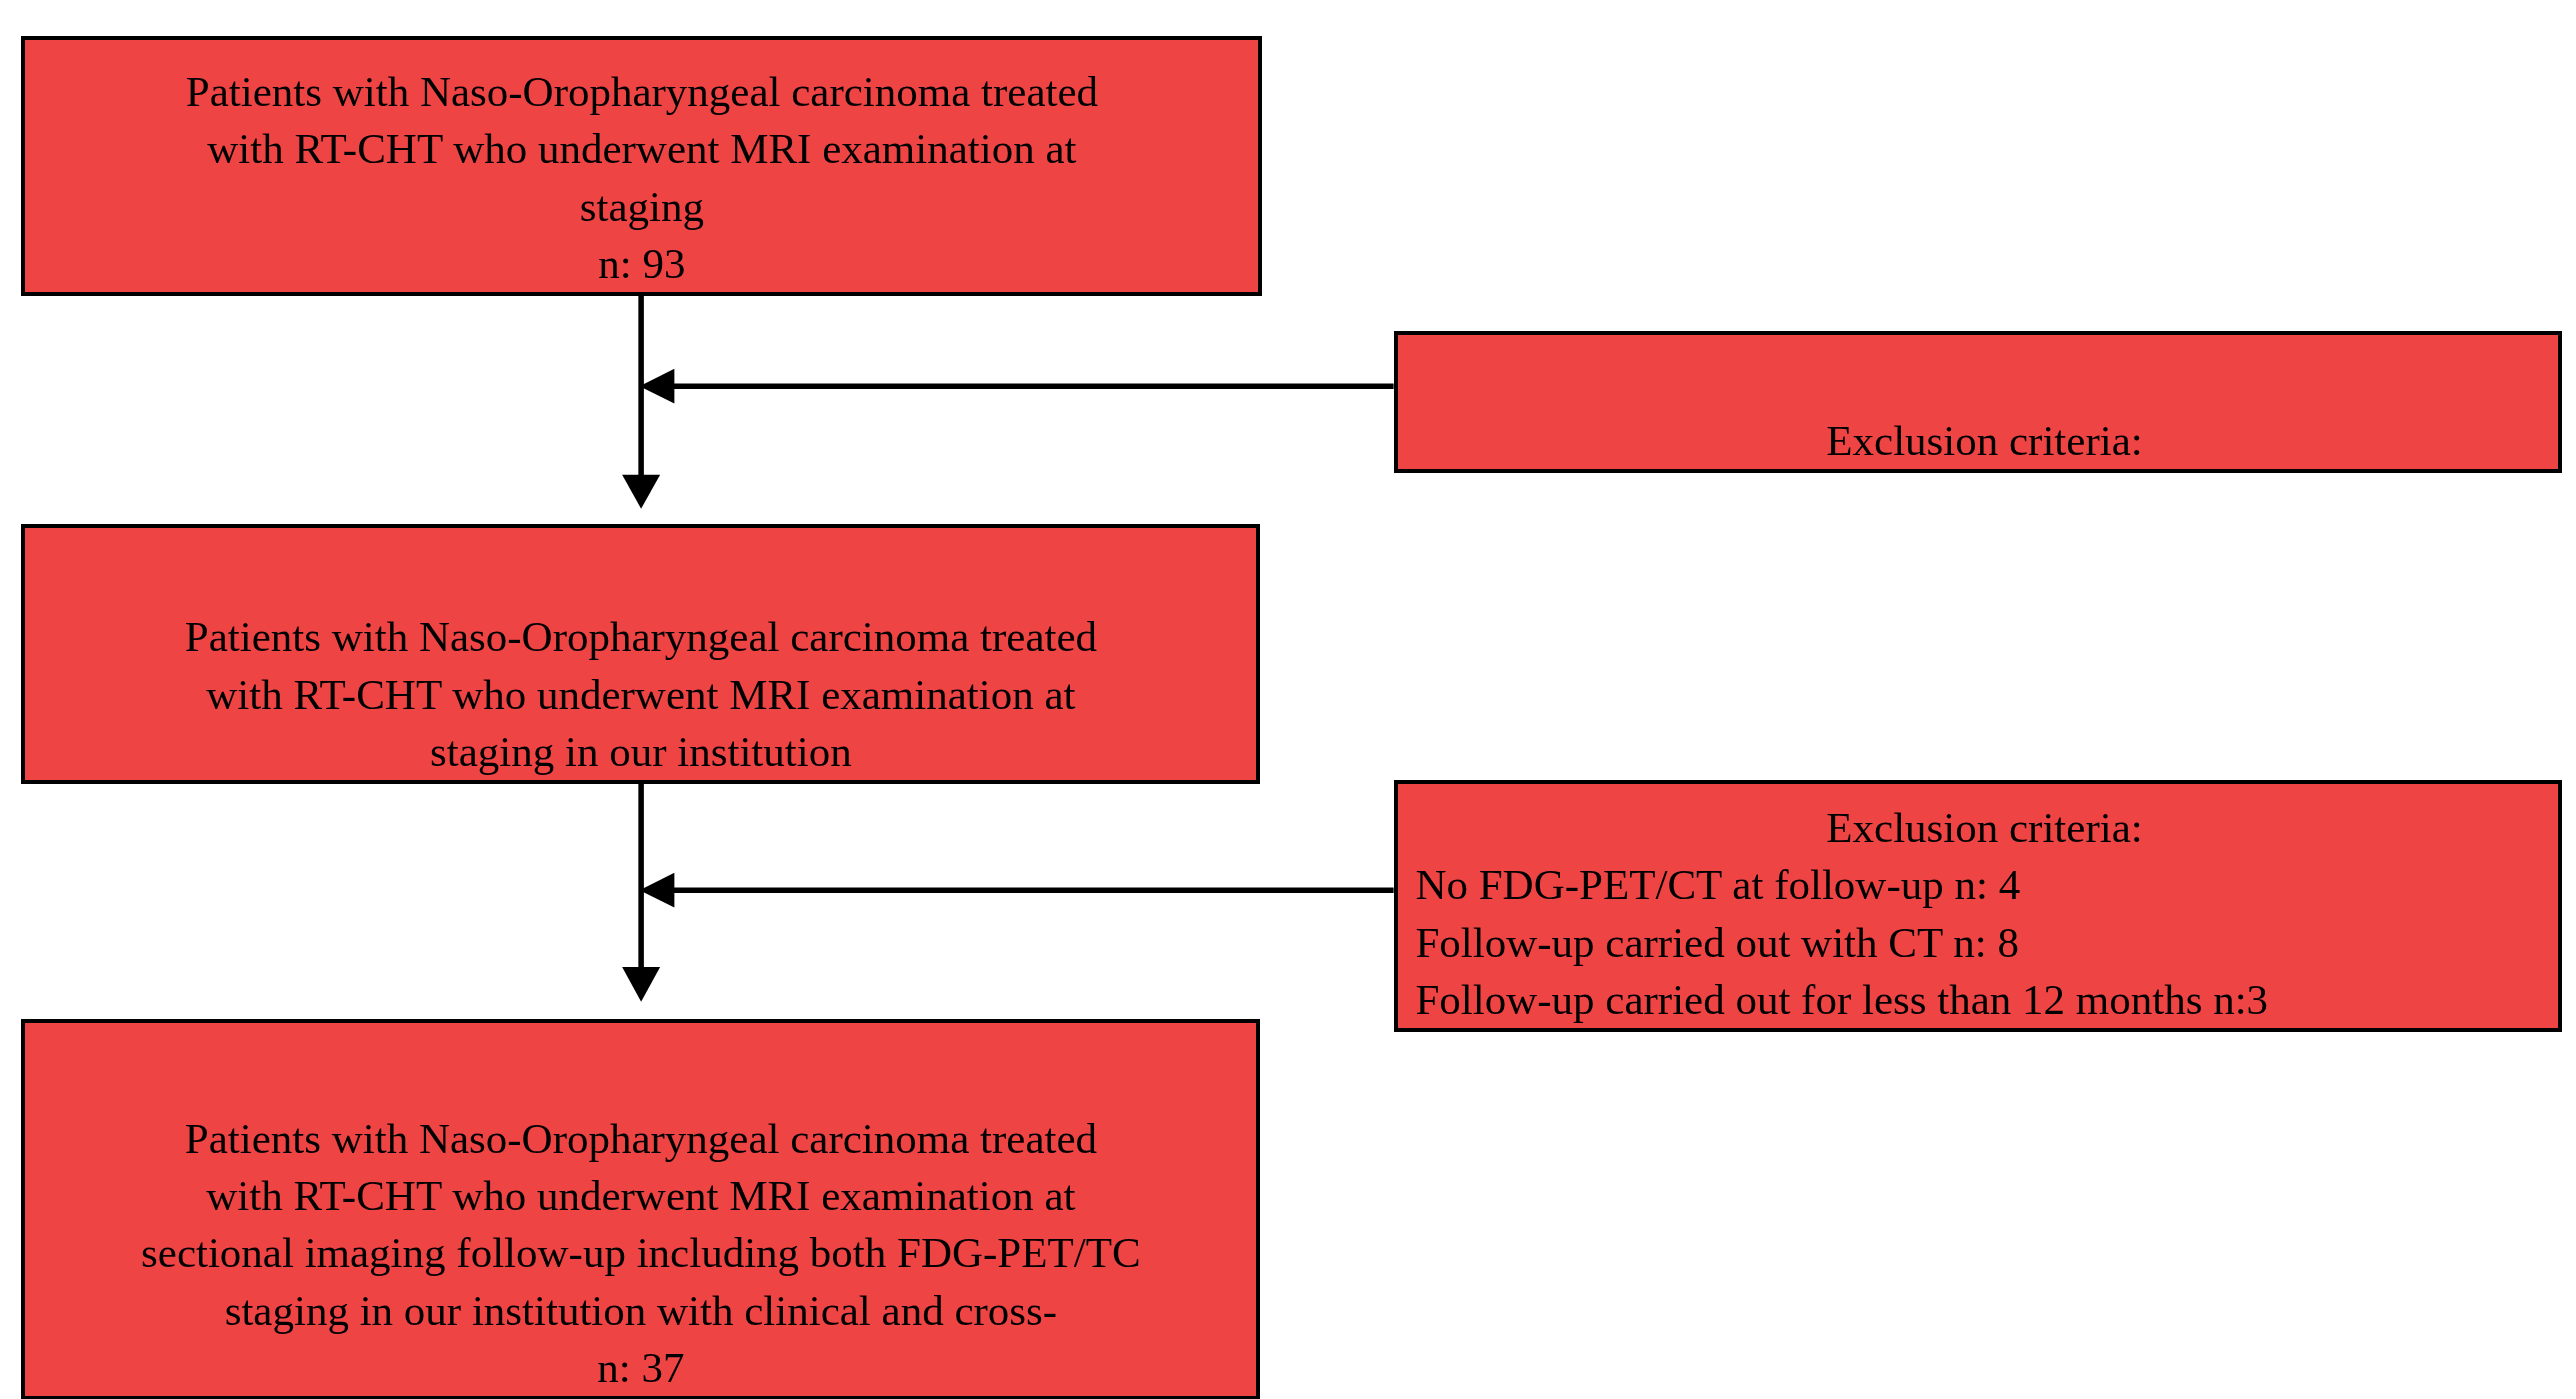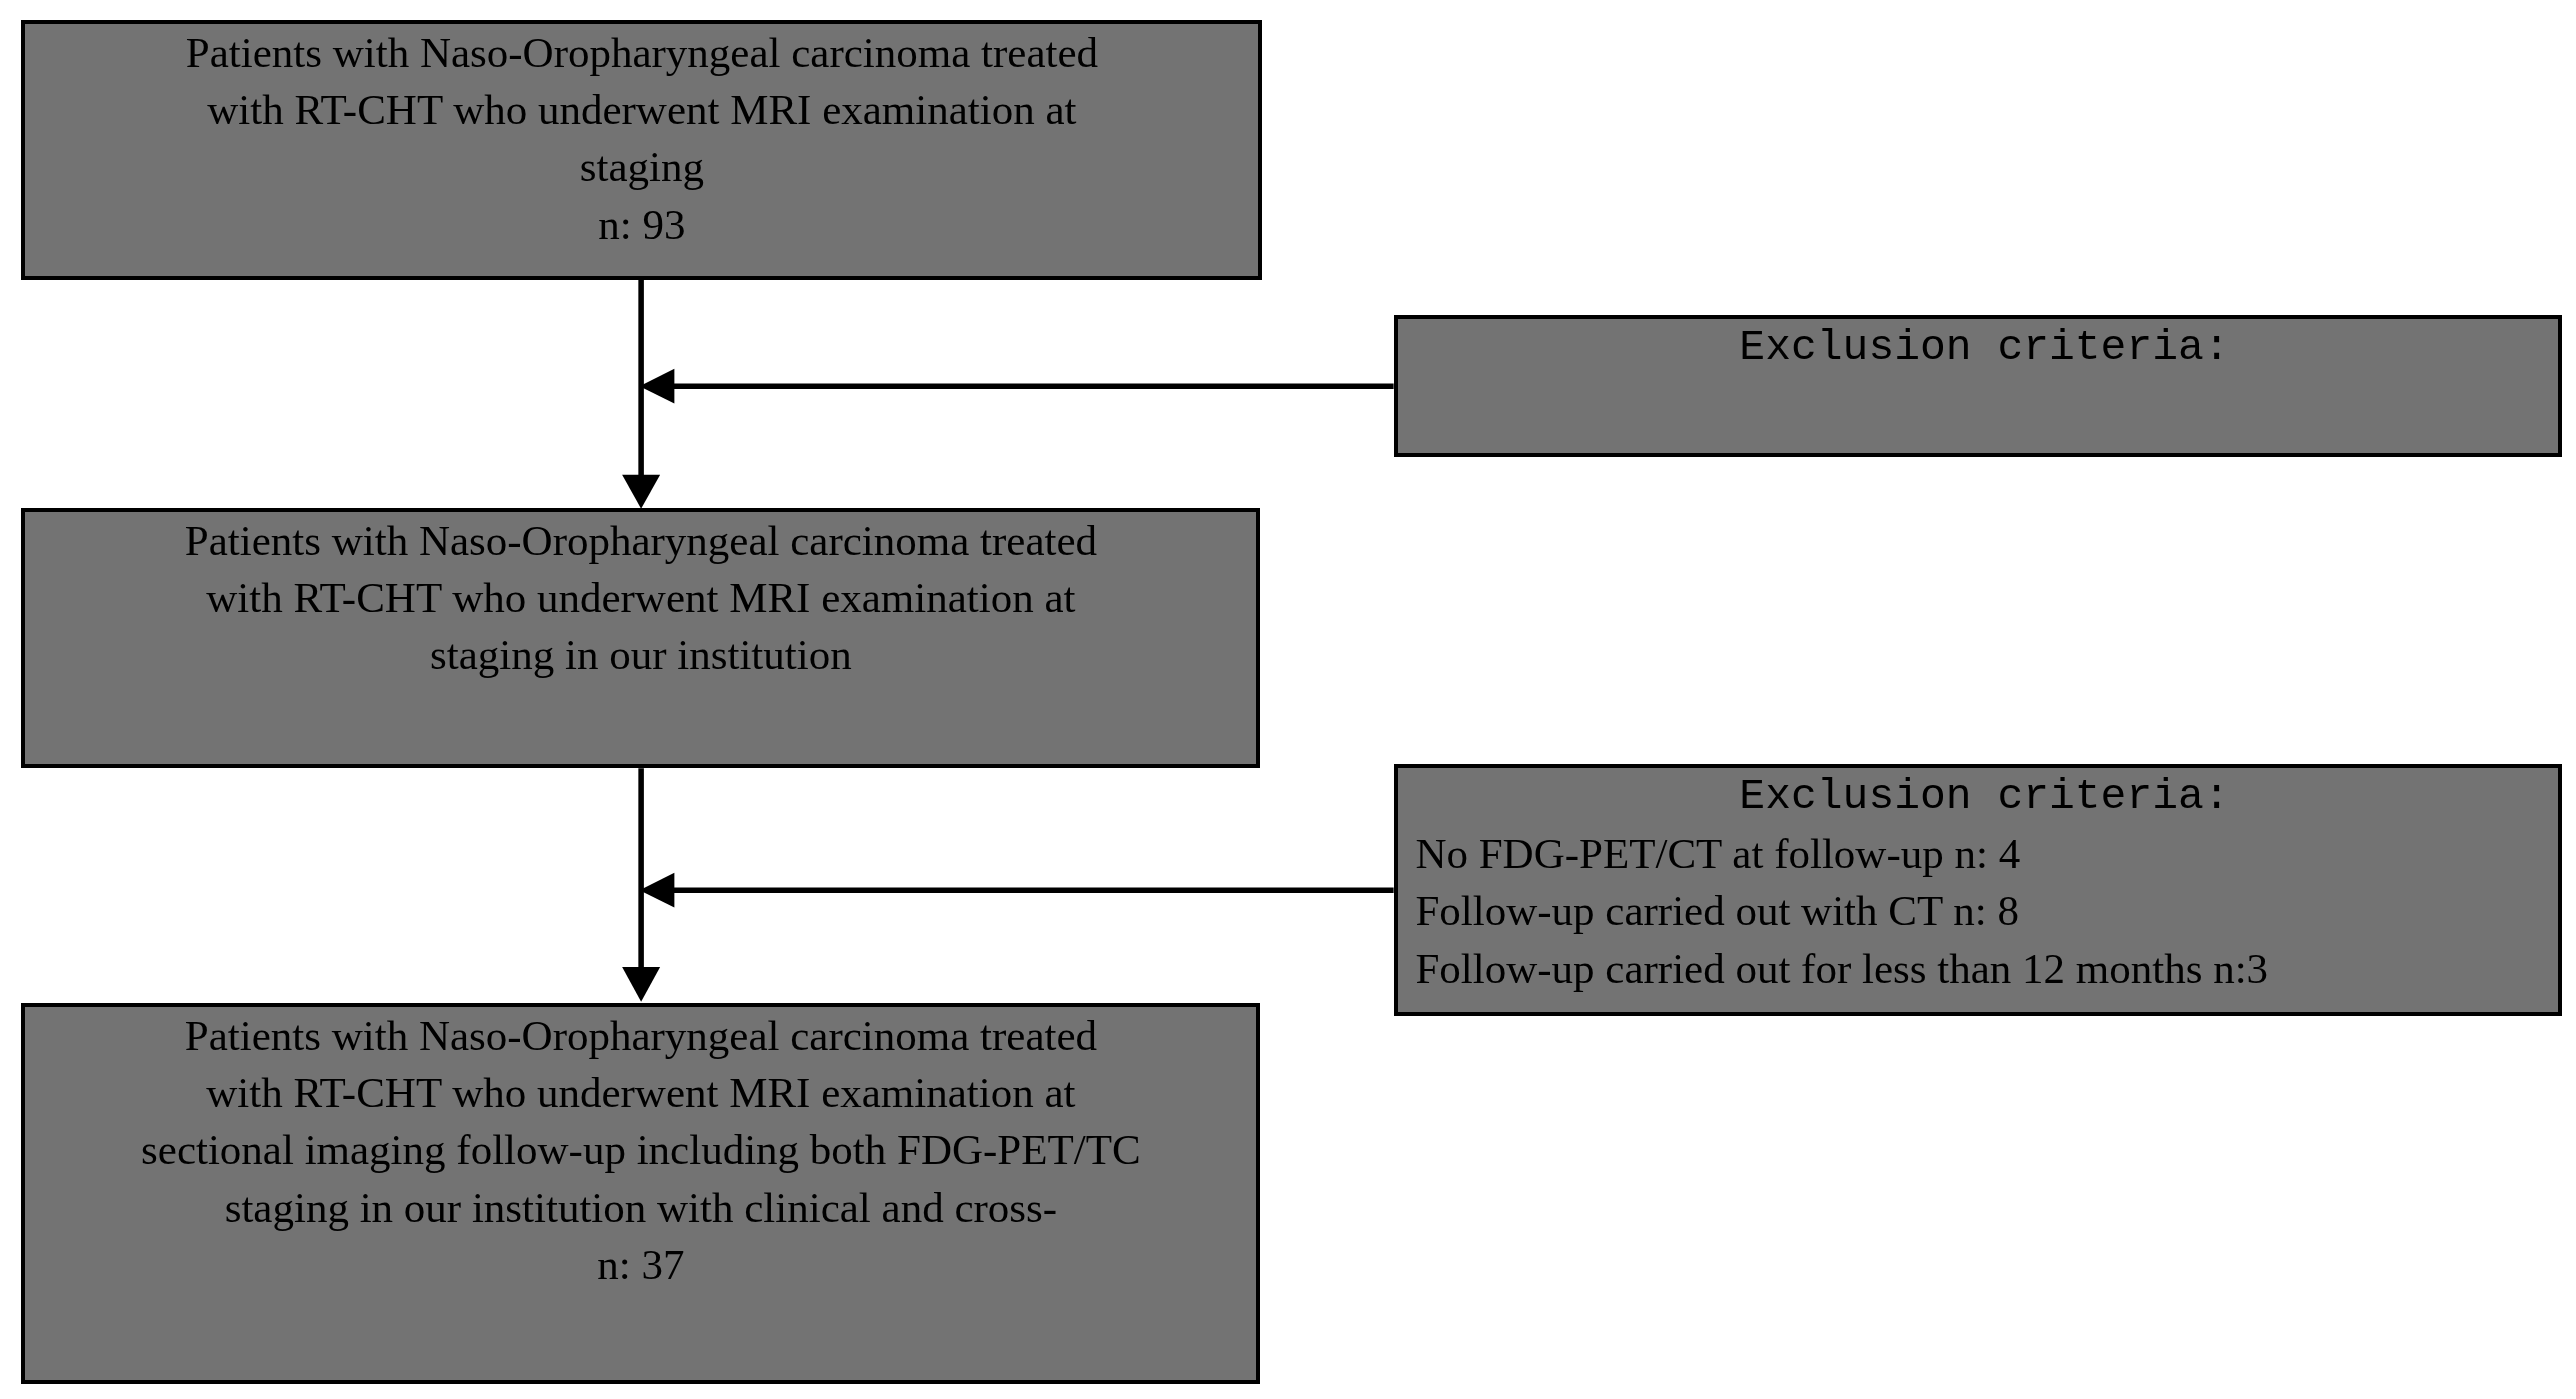--- a/index.html
+++ b/index.html
@@ -17,33 +17,34 @@
     height: 1399px;
     background: #ffffff;
     overflow: hidden;
   }
 
   
   .fbox {
     position: absolute;
     box-sizing: border-box;
     border: 4px solid #000000;
-    background: #737373;
+    background: #ef4444;
     display: flex;
     flex-direction: column;
-    justify-content: flex-start;
+    justify-content: flex-end;
+    margin-top: 16px;
   }
   .fbox .line {
     font-size: 43px;
     line-height: 1.33;
     white-space: nowrap;
   }
   .center-text .line { text-align: center; }
   .left-text .line   { text-align: left; padding-left: 17.4px; }
-  .left-text .line.center { text-align: center; padding-left: 13px; font-family: Liberation Mono, monospace; }
+  .left-text .line.center { text-align: center; padding-left: 13px; }
 
   
   #box-cohort-initial   { left: 21.4px;   top: 20px;   width: 1241px; height: 260px; }
   #box-cohort-institution{ left: 21.4px;  top: 508px;  width: 1239px; height: 260px; }
   #box-cohort-final     { left: 21.4px;   top: 1003px; width: 1239px; height: 381px; }
   #box-exclusion-1      { left: 1394px; top: 315px;  width: 1168px; height: 142px; }
   #box-exclusion-2      { left: 1394px; top: 764px;  width: 1168px; height: 252px; }
 
   
   #connectors {

